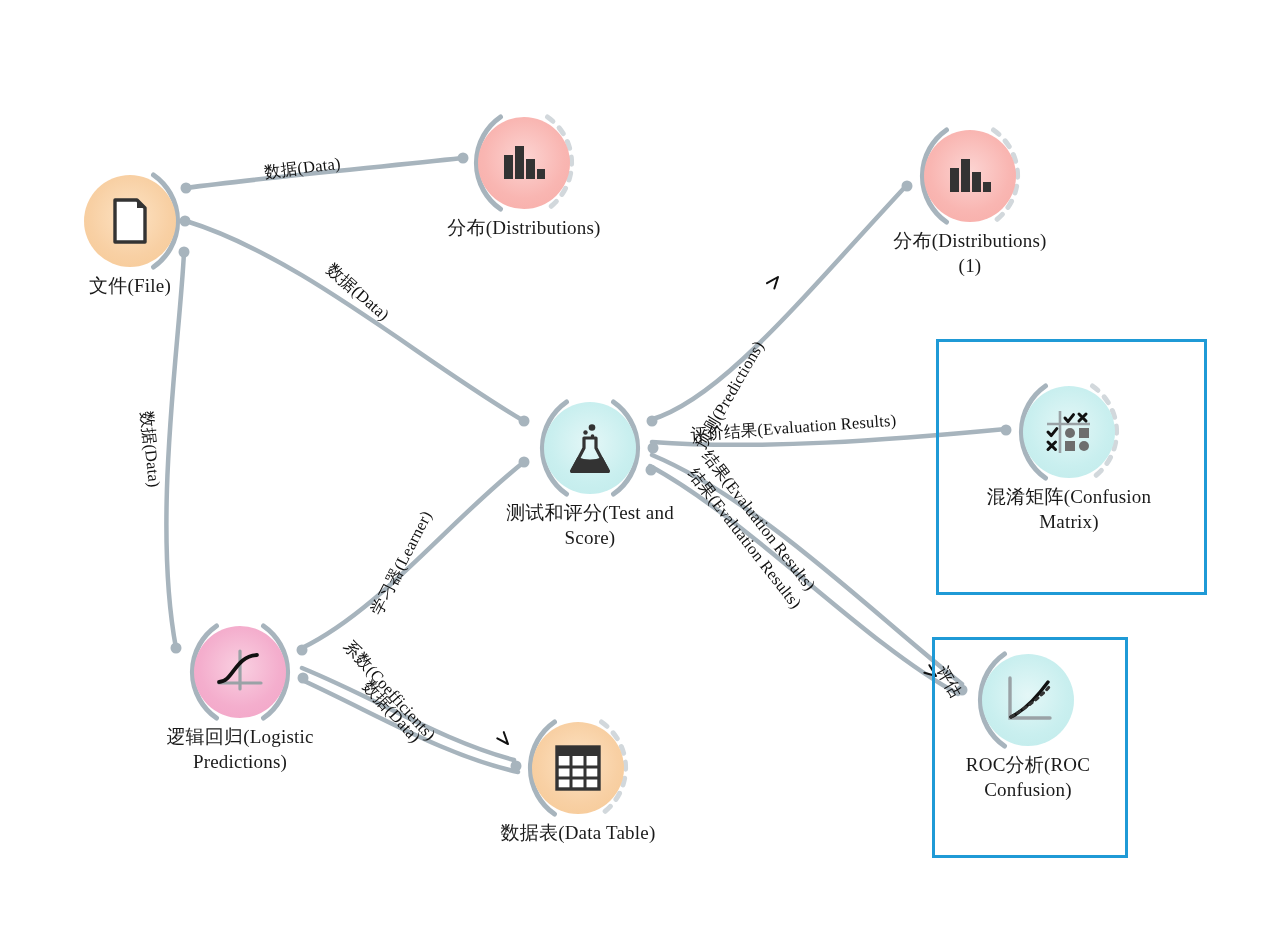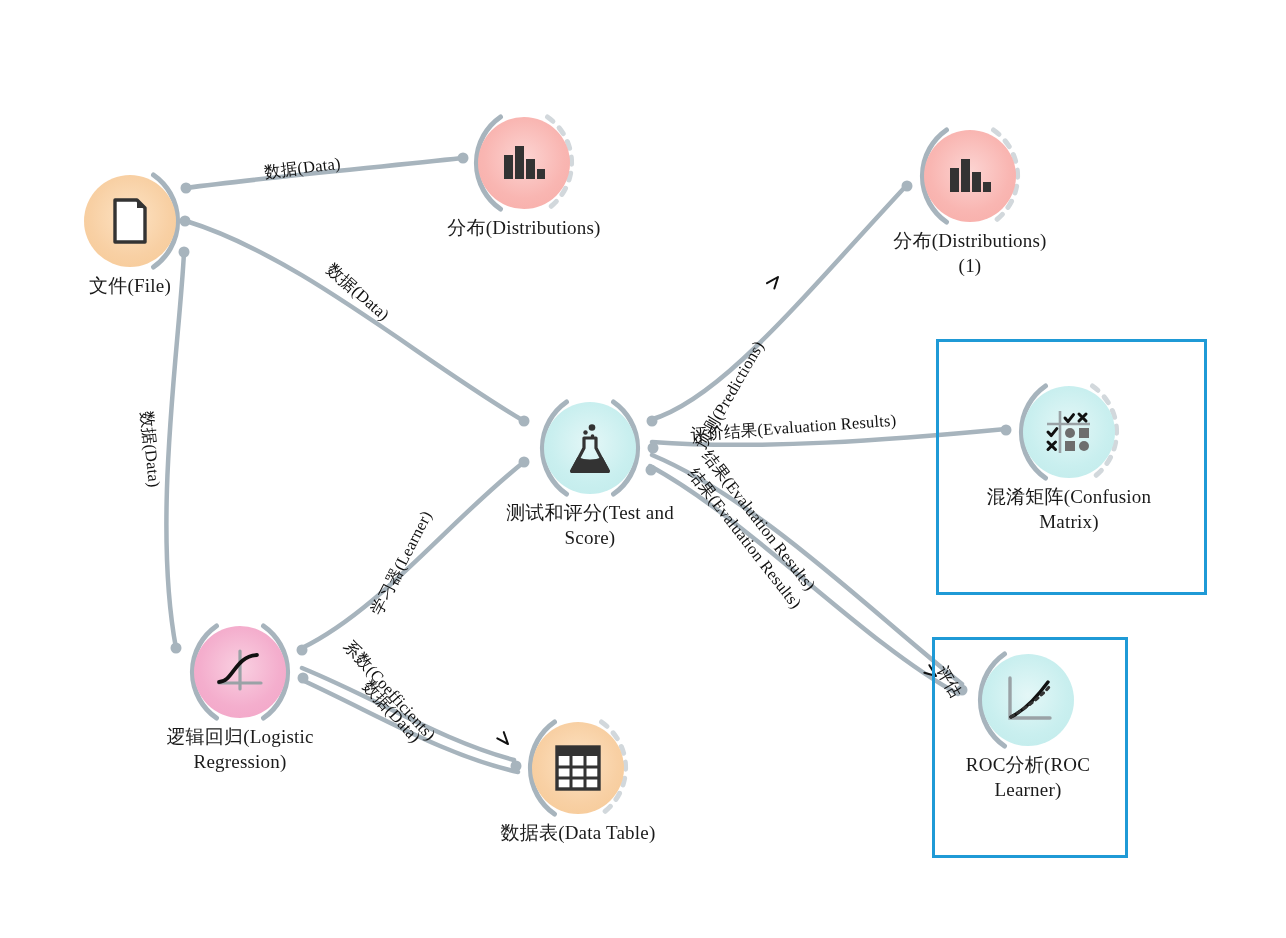--- a/index.html
+++ b/index.html
@@ -199,31 +199,31 @@
       </div>
       <div class="node" style="left: 1028px; top: 700px;">
         <div class="node-disc disc-cyan">
           <svg width="50" height="50" viewBox="0 0 50 50" class="icon-svg">
             <path d="M7 3 V43 H47" stroke="#9aa2a6" stroke-width="3.4" fill="none" stroke-linecap="round"></path>
              <path d="M8 42 C 20 36, 34 22, 45 7" stroke="#111" stroke-width="3.4" fill="none" stroke-linecap="round"></path>
              <path d="M8 42 C 22 33, 36 24, 46 12" stroke="#333" stroke-width="3" fill="none" stroke-dasharray="3 4.5" stroke-linecap="round"></path>
           </svg>
         </div>
         <div class="node-label">ROC分析(ROC
-Learner)</div>
+Confusion)</div>
       </div>
       <div class="node" style="left: 240px; top: 672px;">
         <div class="node-disc disc-rose">
           <svg width="50" height="50" viewBox="0 0 50 50" class="icon-svg">
             <path d="M25 4 V42 M4 36 H46" stroke="#9aa2a6" stroke-width="3.2" stroke-linecap="round"></path>
              <path d="M4 35 C 18 35, 20 9, 42 8" stroke="#111" stroke-width="3.8" fill="none" stroke-linecap="round"></path>
           </svg>
         </div>
         <div class="node-label">逻辑回归(Logistic
-Regression)</div>
+Predictions)</div>
       </div>
       <div class="node" style="left: 578px; top: 768px;">
         <div class="node-disc disc-orange">
           <svg width="50" height="50" viewBox="0 0 50 50" class="icon-svg">
             <rect x="4" y="4" width="42" height="42" fill="#fff" stroke="#333333" stroke-width="3.4"></rect>
              <rect x="4" y="4" width="42" height="9" fill="#333333"></rect>
              <path d="M18 13 V46 M32 13 V46 M4 24 H46 M4 35 H46" stroke="#333333" stroke-width="3"></path>
           </svg>
         </div>
         <div class="node-label">数据表(Data Table)</div>

